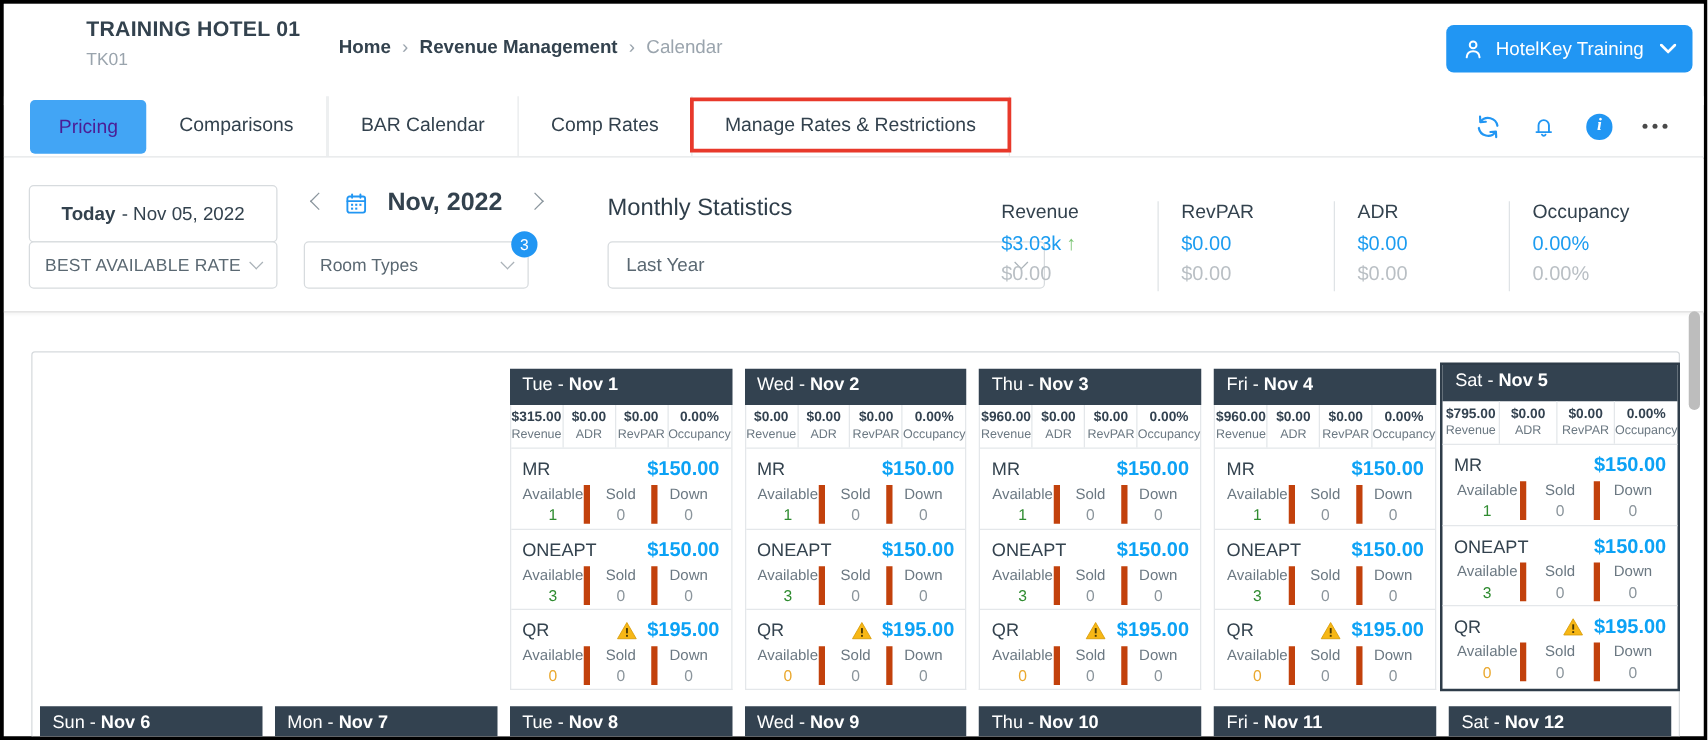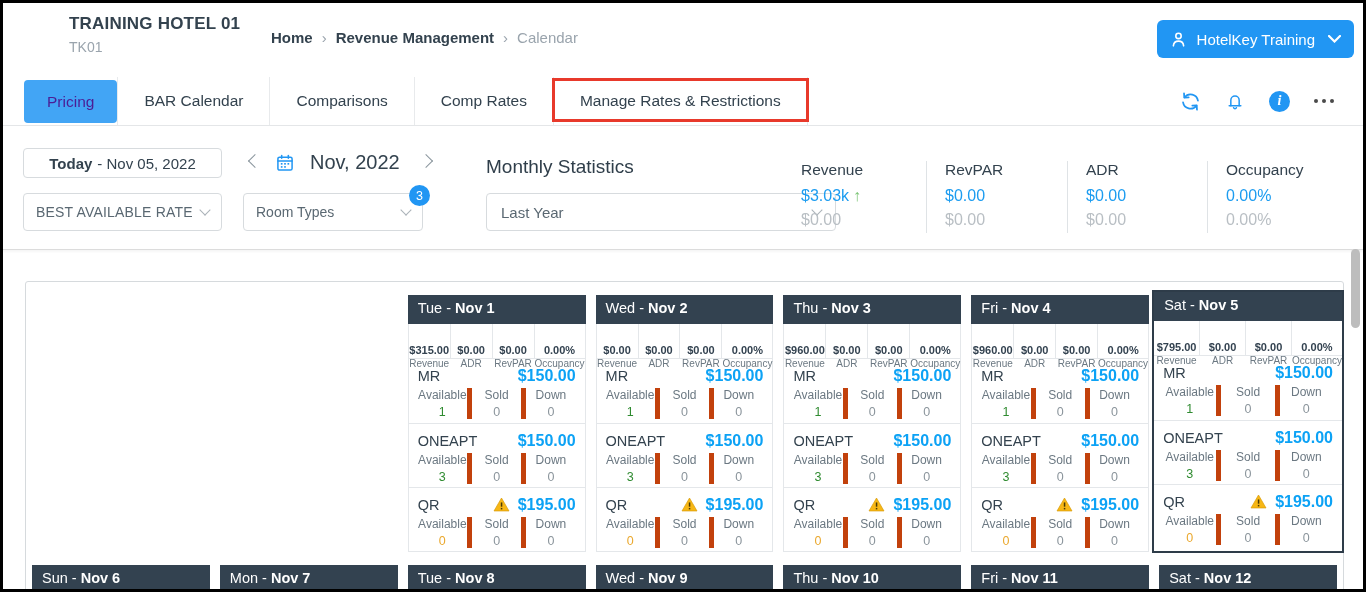--- a/index.html
+++ b/index.html
@@ -29,30 +29,30 @@
   .red-box { position:absolute; top:1px; bottom:3px; left:-2px; right:-2px; border:3px solid #e8392b; pointer-events:none; }
   .toolbar-icons { margin-left:auto; display:flex; align-items:center; gap:24px; padding-right:29px; }
   .icon-btn { display:flex; align-items:center; justify-content:center; cursor:pointer; }
   .info-circle { width:21px; height:21px; border-radius:50%; background:#2196f3; color:#fff; display:flex; align-items:center; justify-content:center;
     font-family:"Liberation Serif", serif; font-style:italic; font-weight:bold; font-size:14px; }
   .dots { display:flex; gap:4px; }
   .dots i { width:4px; height:4px; border-radius:50%; background:#4a4a4a; }
   
   .filter-section { position:absolute; top:124px; left:0; right:0; height:123px; background:#fff; border-bottom:1px solid #dcdcdc; box-shadow:0 2px 2px rgba(0,0,0,.04); }
   .ctrl { border:1px solid #d7dbde; border-radius:4px; background:#fff; display:flex; align-items:center; font-size:14px; color:#5a6872; cursor:pointer; }
-  .today-btn { position:absolute; left:20px; top:21px; width:199px; height:30px; justify-content:center; font-size:15px; color:#33424e; }
+  .today-btn { position:absolute; left:20px; top:21px; width:199px; height:46px; justify-content:center; font-size:15px; color:#33424e; }
   .today-btn b { font-weight:bold; }
   .today-btn span { margin-left:5px; }
   .rate-dd { position:absolute; left:20px; top:66px; width:199px; height:38px; padding:0 12px; justify-content:space-between; letter-spacing:.2px; }
   .month-nav { position:absolute; left:247px; top:24px; display:flex; align-items:center; gap:15px; }
   .chev { width:8px; height:8px; border-right:1.6px solid #aab2b8; border-bottom:1.6px solid #aab2b8; transform:rotate(45deg); margin-top:-4px; }
   .nav-chev { width:10px; height:10px; border-color:#8a959d; cursor:pointer; }
   .nav-chev.left { transform:rotate(135deg); }
   .nav-chev.right { transform:rotate(-45deg); }
-  .month-label { font-size:20px; font-weight:400; color:#33424e; }
+  .month-label { font-size:20px; font-weight:700; color:#33424e; }
   .roomtypes-dd { position:absolute; left:240px; top:66px; width:180px; height:38px; padding:0 12px; justify-content:space-between; }
   .badge { position:absolute; top:-9px; right:-8px; width:21px; height:21px; border-radius:50%; background:#2196f3; color:#fff; font-size:12.5px; display:flex; align-items:center; justify-content:center; }
   .monthly-title { position:absolute; left:483px; top:29px; font-size:19px; font-weight:normal; color:#2f3e4a; }
   .period-dd { position:absolute; left:483px; top:66px; width:350px; height:38px; padding:0 14px; justify-content:space-between; font-size:15px; }
   .stat-cols { position:absolute; left:798px; top:34px; display:flex; }
   .stat-col { padding-left:18px; min-height:72px; }
   .stat-col + .stat-col { border-left:1px solid #dfe3e6; }
   .stat-col:nth-child(1){ width:125px; padding-left:0; }
   .stat-col:nth-child(2){ width:141px; }
   .stat-col:nth-child(3){ width:140px; }
@@ -64,21 +64,21 @@
   
   .cal-panel { position:absolute; left:22px; width:1319px; top:278px; height:500px; border:1px solid #d6dadd; border-radius:3px; background:#fff; }
   .cal-grid { position:absolute; left:6px; right:6px; top:13px; display:grid; grid-template-columns:repeat(7,1fr); column-gap:10px; row-gap:13px; }
   .day-card { background:#fff; }
   .day-card.today { border:2px solid #2e3c49; position:relative; margin:-5px -7px -1px; z-index:2; background:#fff; }
   .day-header { background:#334250; color:#fff; padding:5px 10px 6px; font-size:14.5px; height:29px; }
   .day-header b { font-weight:bold; }
   .day-body { border:1px solid #e4e7ea; border-top:none; }
   .day-card.today .day-body { border:none; }
   .day-stats { display:flex; border-bottom:1px solid #e4e7ea; height:35px; }
-  .ds-col { flex:1; text-align:center; padding-top:20px; }
+  .ds-col { flex:1; text-align:center; padding-top:4px; }
   .ds-col + .ds-col { border-left:1px solid #e4e7ea; }
   .ds-val { font-size:11px; font-weight:bold; color:#334250; }
   .ds-label { font-size:10px; color:#6b7882; margin-top:2px; }
   .room-row { padding:5px 9px 6px; height:64px; cursor:pointer; }
   .room-row + .room-row { border-top:1px solid #e4e7ea; }
   .room-top { display:flex; align-items:center; height:23px; }
   .rcode { font-size:14.5px; color:#33424e; flex:1; }
   .warn-icon { display:flex; margin-right:auto; }
   .rprice { font-size:16px; font-weight:bold; color:#0ca2f5; margin-left:8px; }
   .room-stats { display:flex; text-align:center; margin-top:1px; }
@@ -121,22 +121,22 @@
         <svg width="13" height="8" viewBox="0 0 13 8" fill="none" stroke="#fff" stroke-width="2.2" stroke-linecap="round">
             <polyline points="1,1 6.5,6.5 12,1"></polyline>
           </svg>
       </span>
     </div>
   </div>
 
   <div class="tab-bar">
     <div id="tab-container" style="display:flex; align-items:stretch;">
         <div class="tab active">Pricing</div>
+        <div class="tab">Comparisons</div>
         <div class="tab first-sep">BAR Calendar</div>
-        <div class="tab">Comparisons</div>
         <div class="tab">Comp Rates</div>
         <div class="tab">Manage Rates &amp; Restrictions<div class="red-box"></div></div>
       </div>
     <div class="toolbar-icons">
       <span class="icon-btn">
         <svg width="21" height="21" viewBox="0 0 24 24" fill="none" stroke="#2196f3" stroke-width="2" stroke-linecap="round" stroke-linejoin="round">
           <path d="M20.5 11A8.6 8.6 0 0 0 5.2 7.2"></path>
           <polyline points="4.6,2.6 4.9,7.6 9.9,7.3"></polyline>
           <path d="M3.5 13a8.6 8.6 0 0 0 15.3 3.8"></path>
           <polyline points="19.4,21.4 19.1,16.4 14.1,16.7"></polyline>

